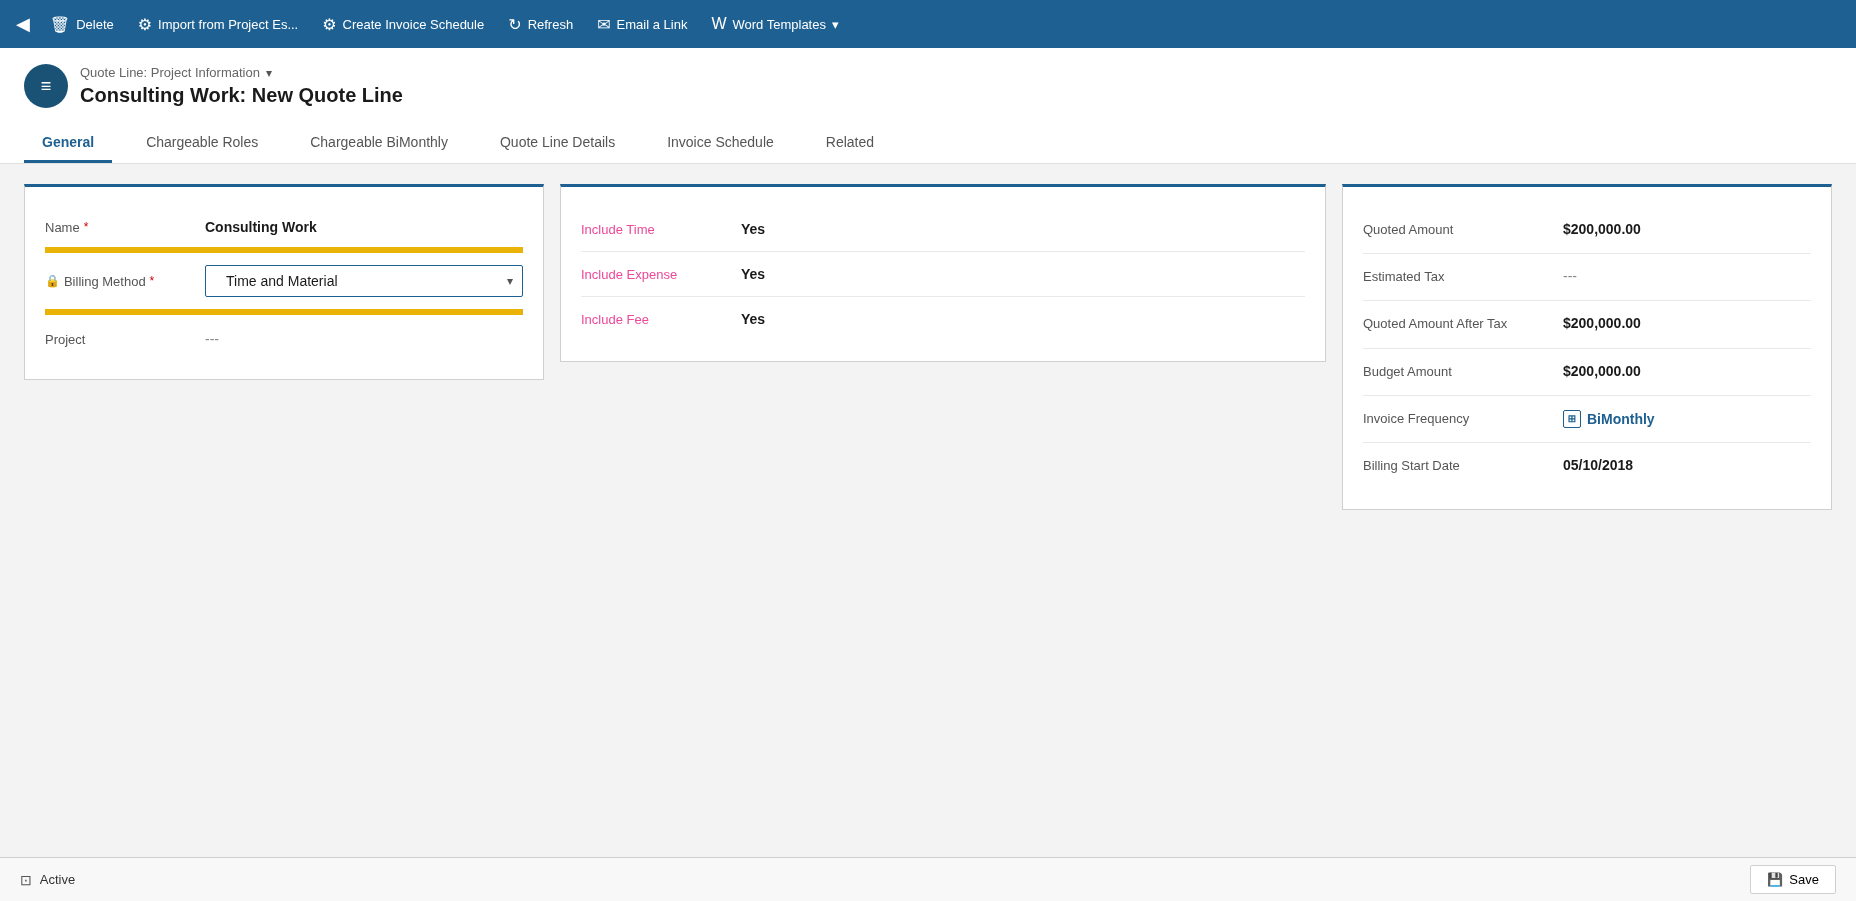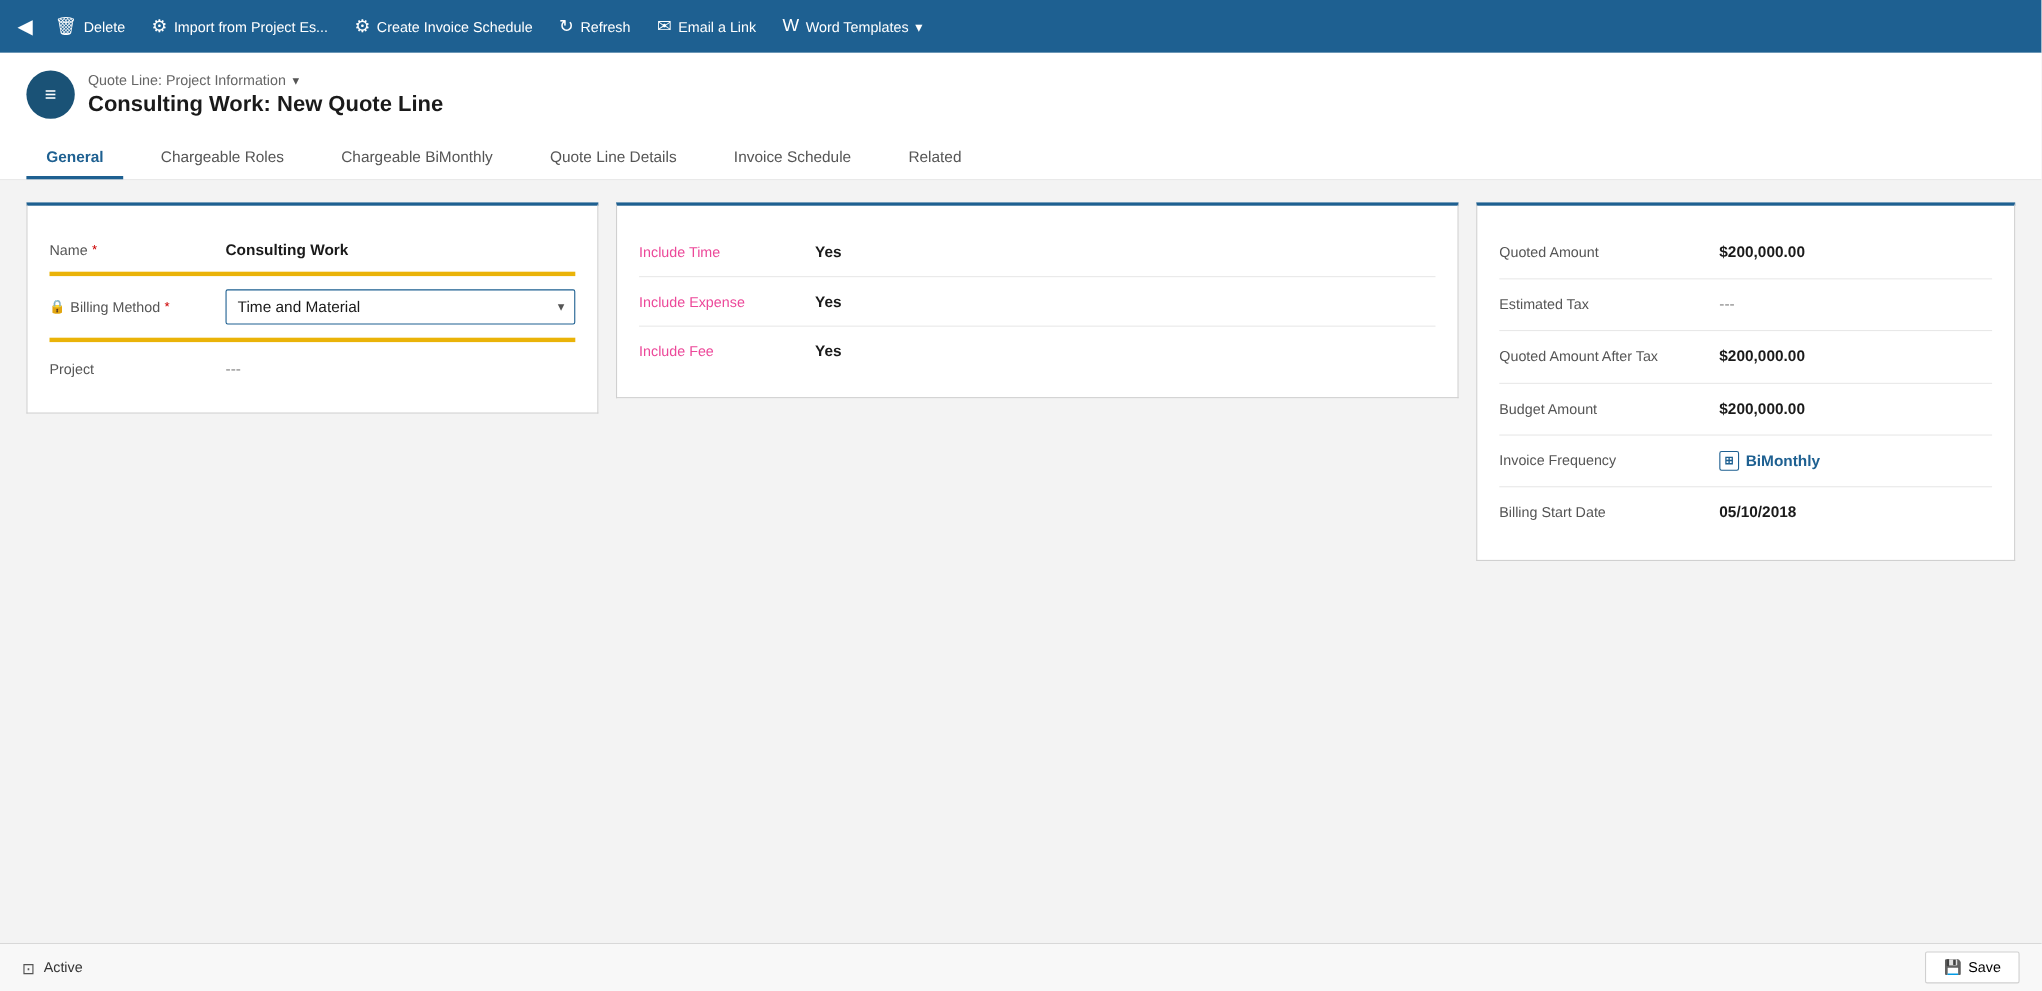--- a/index.html
+++ b/index.html
@@ -106,21 +106,21 @@
     }
     .card-left { flex: 0 0 520px; }
     .card-middle { flex: 1; }
     .card-right { flex: 0 0 490px; }
 
     
     .field-row {
       display: flex;
       align-items: center;
       padding: 12px 0;
-      border-bottom: 4px solid #eab308;
+      border-bottom: 6px solid #eab308;
       min-height: 44px;
     }
     .field-row:last-child { border-bottom: none; align-items: flex-end; }
     .field-label {
       flex: 0 0 160px;
       font-size: 13px;
       color: #555;
       display: flex;
       align-items: center;
       gap: 4px;
@@ -135,21 +135,21 @@
     .field-value.muted { color: #888; font-weight: normal; }
     .lock-icon { color: #888; font-size: 12px; }
 
     
     .select-wrapper {
       flex: 1;
       position: relative;
     }
     .field-select {
       width: 100%;
-      padding: 7px 30px 7px 10px;
+      padding: 7px 30px 7px 20px;
       border: 1px solid #1e6091;
       border-radius: 2px;
       font-size: 14px;
       color: #1a1a1a;
       background: white;
       appearance: none;
       cursor: pointer;
       outline: none;
     }
     .select-chevron {

